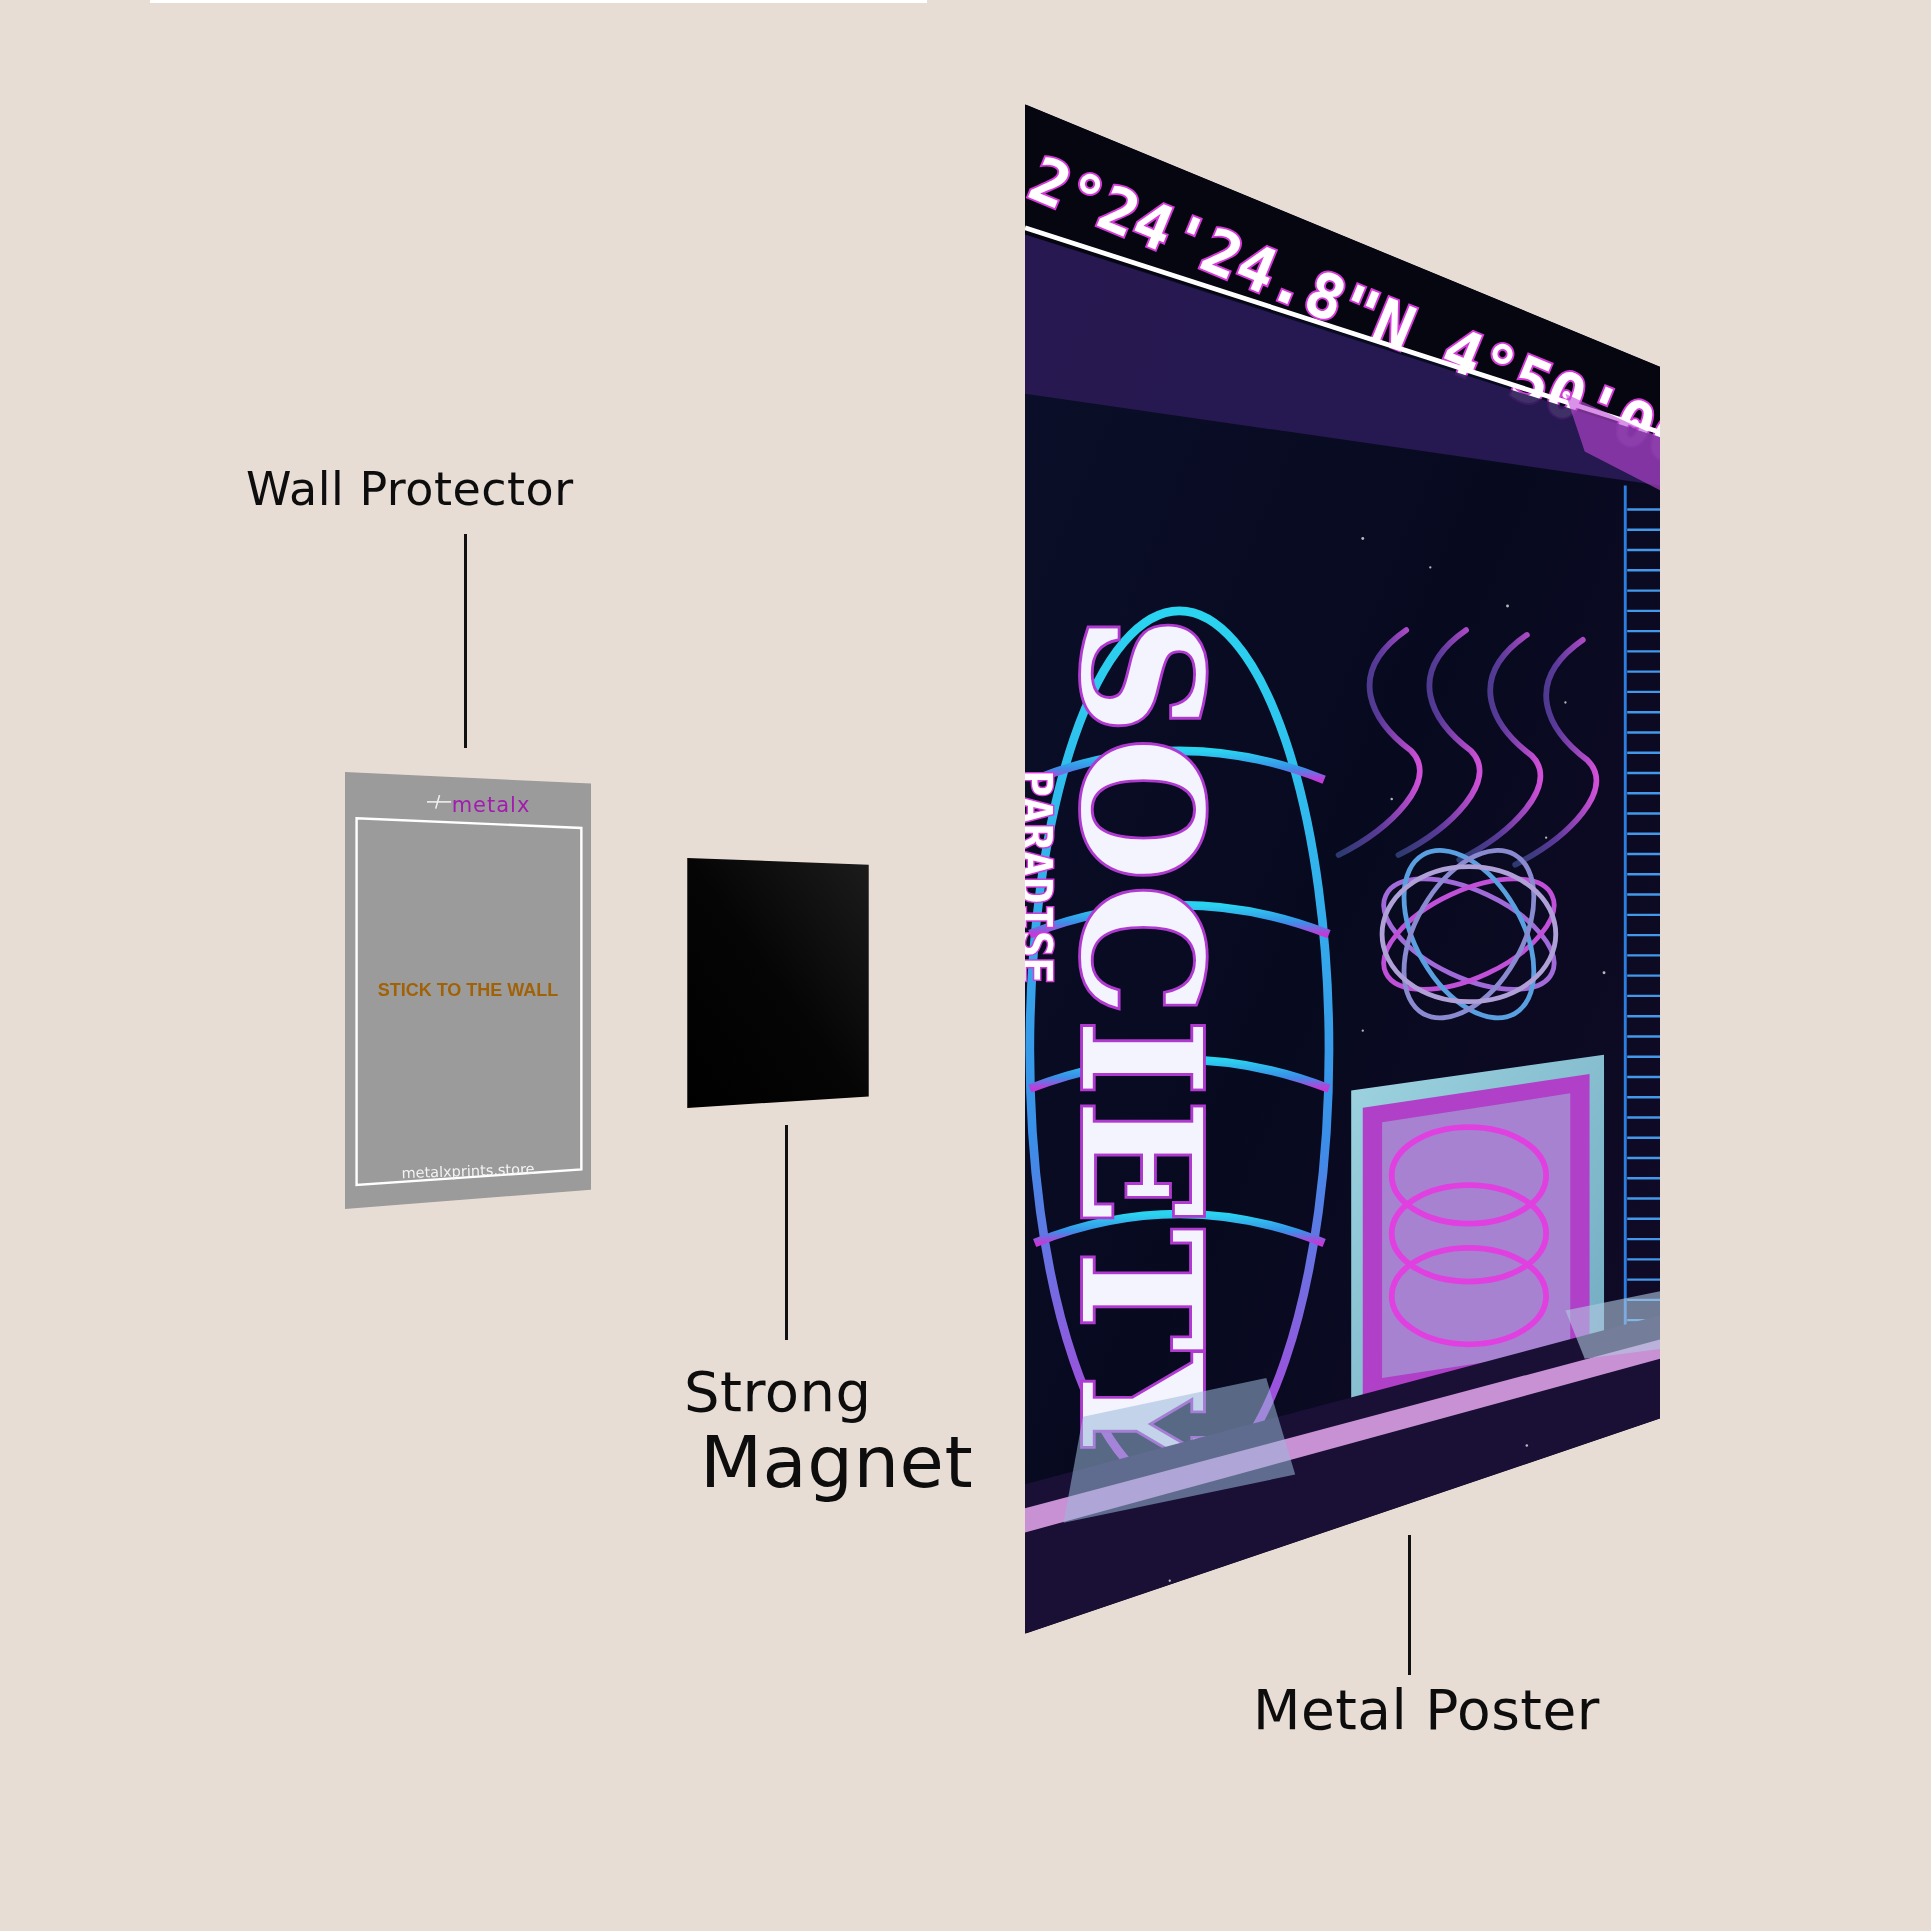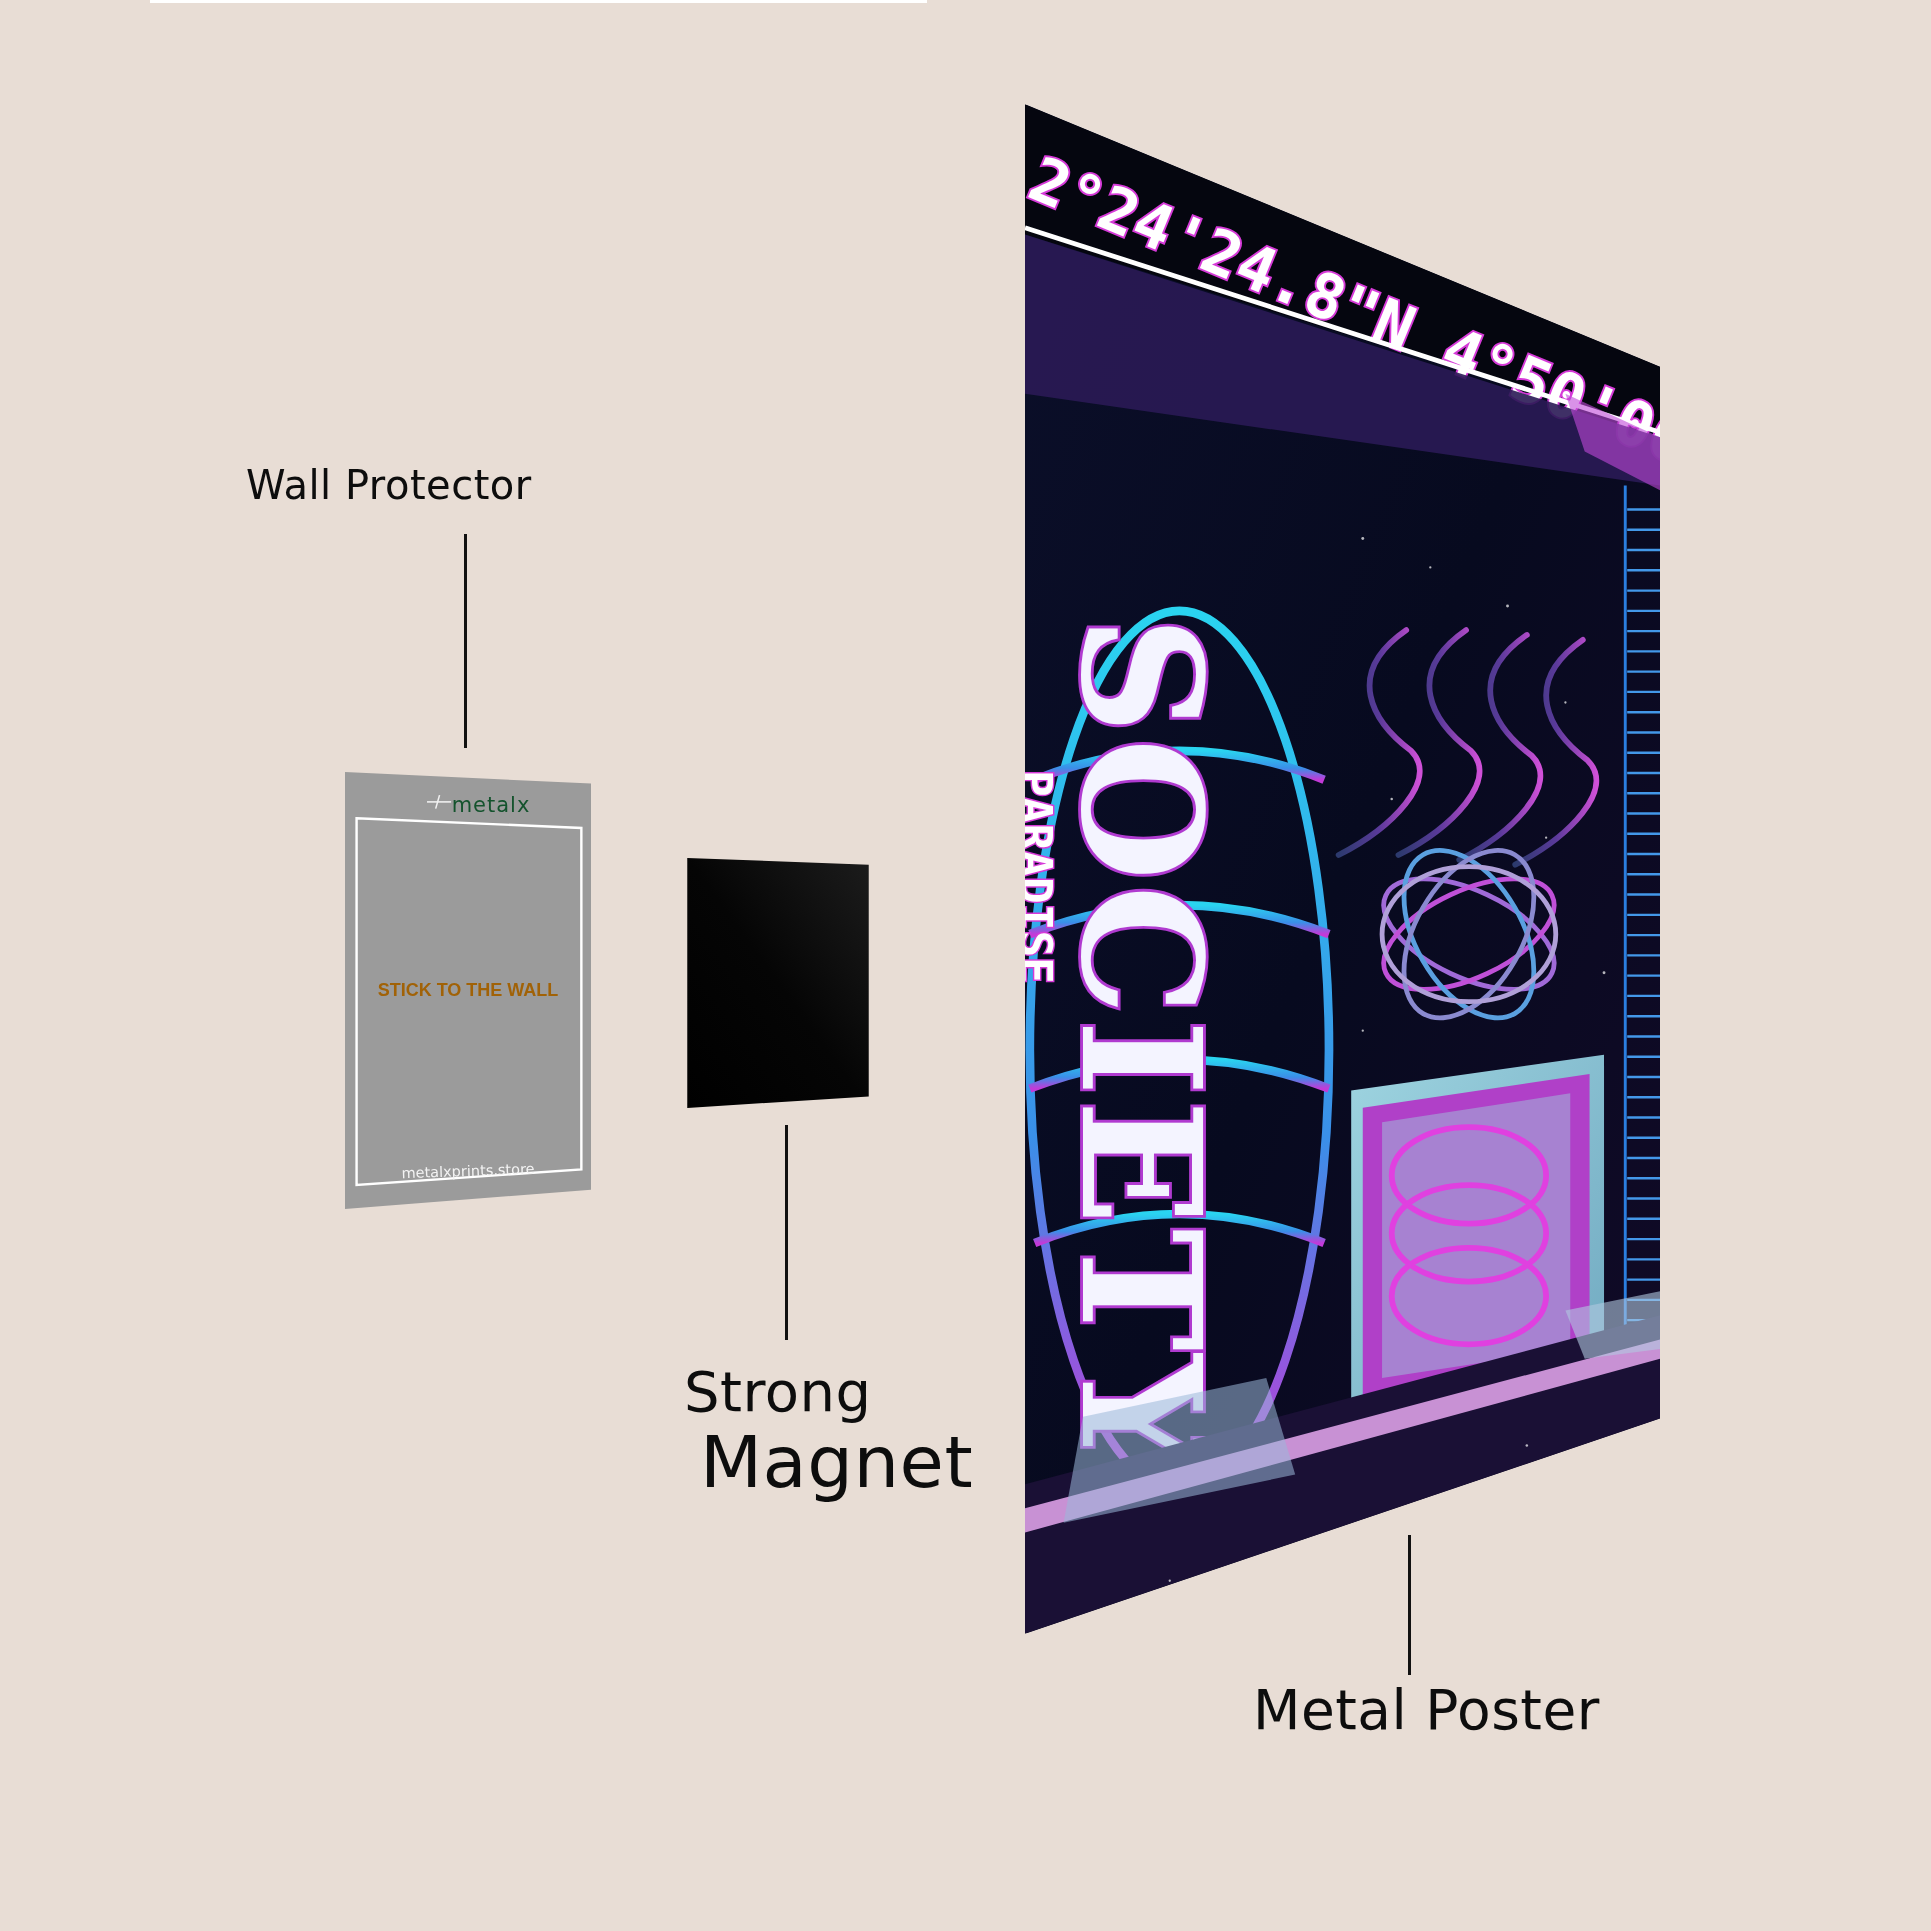--- a/index.html
+++ b/index.html
@@ -6,40 +6,40 @@
   body { width:1931px; height:1931px; background:#e8ddd5; position:relative; overflow:hidden;
          font-family:"DejaVu Sans", sans-serif; color:#111; }
   .top-strip { position:absolute; left:150px; top:0; width:777px; height:2.9px; background:#fff; }
   .label { position:absolute; font-family:"DejaVu Sans", sans-serif; font-weight:400; color:#0d0d0d;
            white-space:nowrap; letter-spacing:0.5px; }
   .leader { position:absolute; width:2.9px; background:#111; }
 
   
   .protector { position:absolute; left:345px; top:772px; width:246px; height:437px; }
   .protector svg { position:absolute; left:0; top:0; }
-  .prot-brand { position:absolute; left:0; width:246px; top:21px; text-align:center; color:#14532d;
+  .prot-brand { position:absolute; left:0; width:246px; top:21px; text-align:center; color:#a21caf;
                 font-size:21px; letter-spacing:1px; font-family:"DejaVu Sans", sans-serif; }
   .prot-text { position:absolute; left:0; width:246px; top:208px; text-align:center; color:#a16207;
                font-weight:bold; font-size:18px; font-family:"Liberation Sans", sans-serif; }
   .prot-url { position:absolute; left:0; width:246px; top:391px; text-align:center; color:#f3f3f3;
               font-size:14.5px; font-family:"DejaVu Sans", sans-serif; transform:rotate(-2deg); }
 
   
   .magnet { position:absolute; left:687px; top:858px; width:182px; height:250px; }
 
   
   .poster { position:absolute; left:1025px; top:104px; width:635px; height:1530px; }
   .poster svg { position:absolute; left:0; top:0; }
 </style>
 </head>
 <body>
 
 <div class="top-strip"></div>
 
-<div class="label" style="left:246px; top:462px; font-size:40px;">Wall Protector</div>
+<div class="label" style="left:246px; top:462px; font-size:46px;">Wall Protector</div>
 <div class="leader" style="left:464px; top:534px; height:214px;"></div>
 
 <div class="protector">
   <svg width="246" height="437" viewBox="0 0 255 453">
     <polygon points="0,0 255,12 255,433 0,453" fill="#9b9b9b"></polygon>
     <polygon points="12,48 245,58 245,412 12,428" fill="none" stroke="#ffffff" stroke-width="2.5"></polygon>
 
     <g stroke="#f2f2f2" stroke-width="1.6" fill="none">
       <line x1="85" y1="31" x2="110" y2="31"></line>
       <line x1="98" y1="24" x2="94" y2="38"></line>

